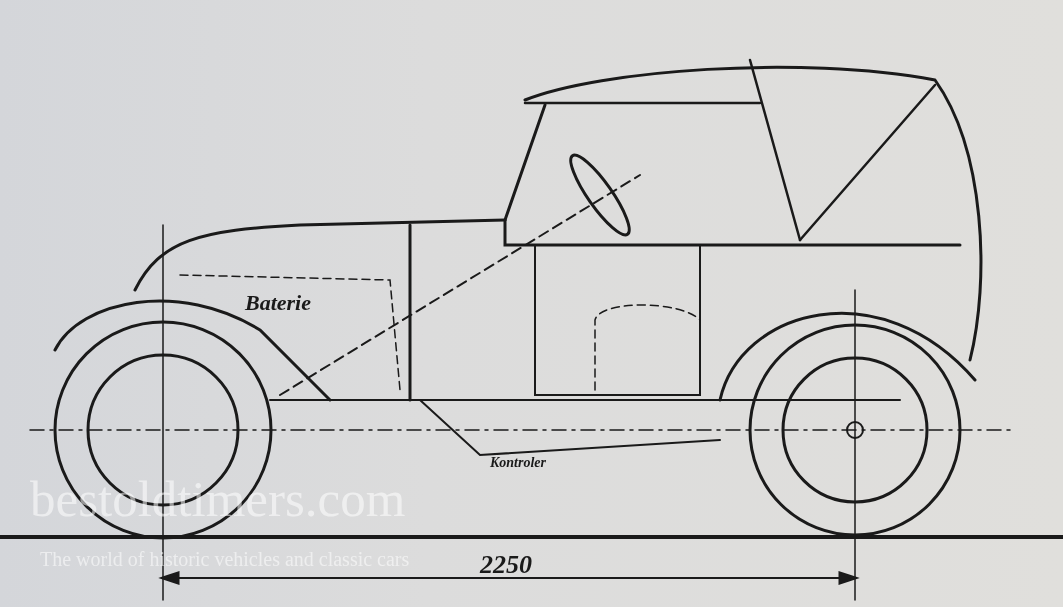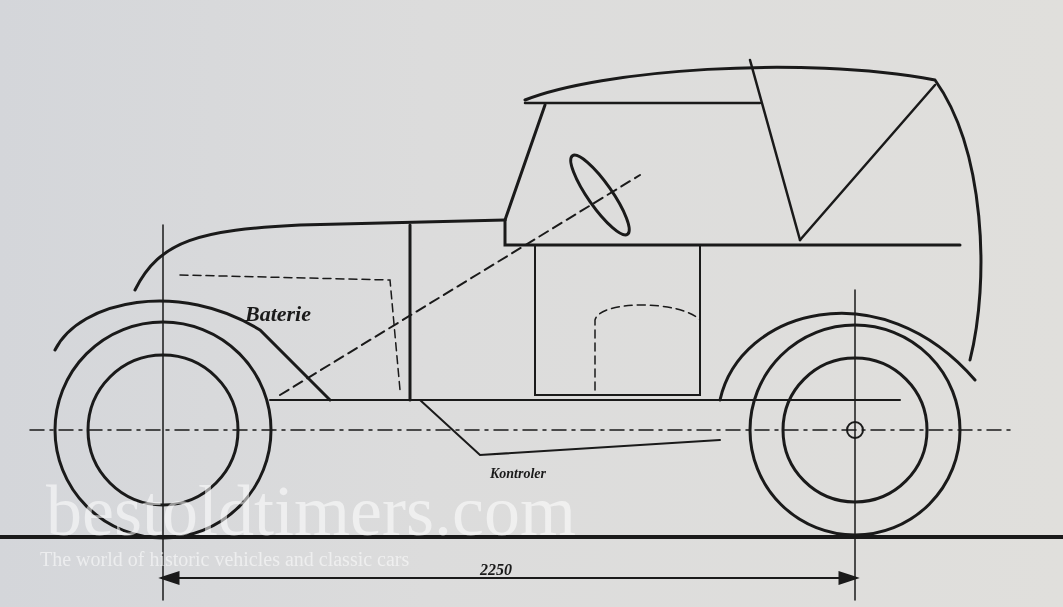--- a/index.html
+++ b/index.html
@@ -1,19 +1,19 @@
 <!DOCTYPE html>
 <html><head>
 <meta charset="utf-8">
 <style>
   html,body{margin:0;padding:0;}
   body{width:1063px;height:607px;overflow:hidden;background:#d9dadb;font-family:"Liberation Sans",sans-serif;}
   .stage{position:relative;width:1063px;height:607px;background:linear-gradient(90deg,#d4d6da 0%,#dcdcdc 40%,#e0dfdc 100%);}
   svg{position:absolute;left:0;top:0;}
-  .label{position:absolute;font-family:"Liberation Serif",serif;font-style:italic;font-weight:bold;color:#1a1a1a;margin-top:11px;}
+  .label{position:absolute;font-family:"Liberation Serif",serif;font-style:italic;font-weight:bold;color:#1a1a1a;}
   .watermark{position:absolute;color:rgba(255,255,255,0.55);font-family:"Liberation Serif",serif;white-space:nowrap;}
 </style>
 </head>
 <body>
 
 <div class="stage">
   <svg width="1063" height="607" viewBox="0 0 1063 607">
     <g fill="none" stroke="#1a1a1a" stroke-width="3" stroke-linecap="round">
 
       <line x1="0" y1="537" x2="1063" y2="537" stroke-width="4"></line>
@@ -55,19 +55,19 @@
       <path d="M595 390 L 595 320 C 600 300, 680 300, 700 320" stroke-width="1.5" stroke-dasharray="8 5"></path>
 
       <path d="M420 400 L 480 455 L 720 440" stroke-width="2"></path>
 
       <line x1="163" y1="578" x2="855" y2="578" stroke-width="2"></line>
       <polygon points="163,578 178,573 178,583" fill="#1a1a1a"></polygon>
       <polygon points="855,578 840,573 840,583" fill="#1a1a1a"></polygon>
     </g>
   </svg>
 
-  <div class="watermark" style="left:46px;top:470px;font-size:72px;">bestoldtimers.com</div>
+  <div class="watermark" style="left:30px;top:470px;font-size:51px;">bestoldtimers.com</div>
   <div class="watermark" style="left:40px;top:548px;font-size:20px;">The world of historic vehicles and classic cars</div>
 
   <div class="label" style="left:245px;top:290px;font-size:22px;">Baterie</div>
   <div class="label" style="left:490px;top:455px;font-size:14px;">Kontroler</div>
-  <div class="label" style="left:480px;top:550px;font-size:16px;">2250</div>
+  <div class="label" style="left:480px;top:550px;font-size:26px;">2250</div>
 </div>
 
 </body></html>

